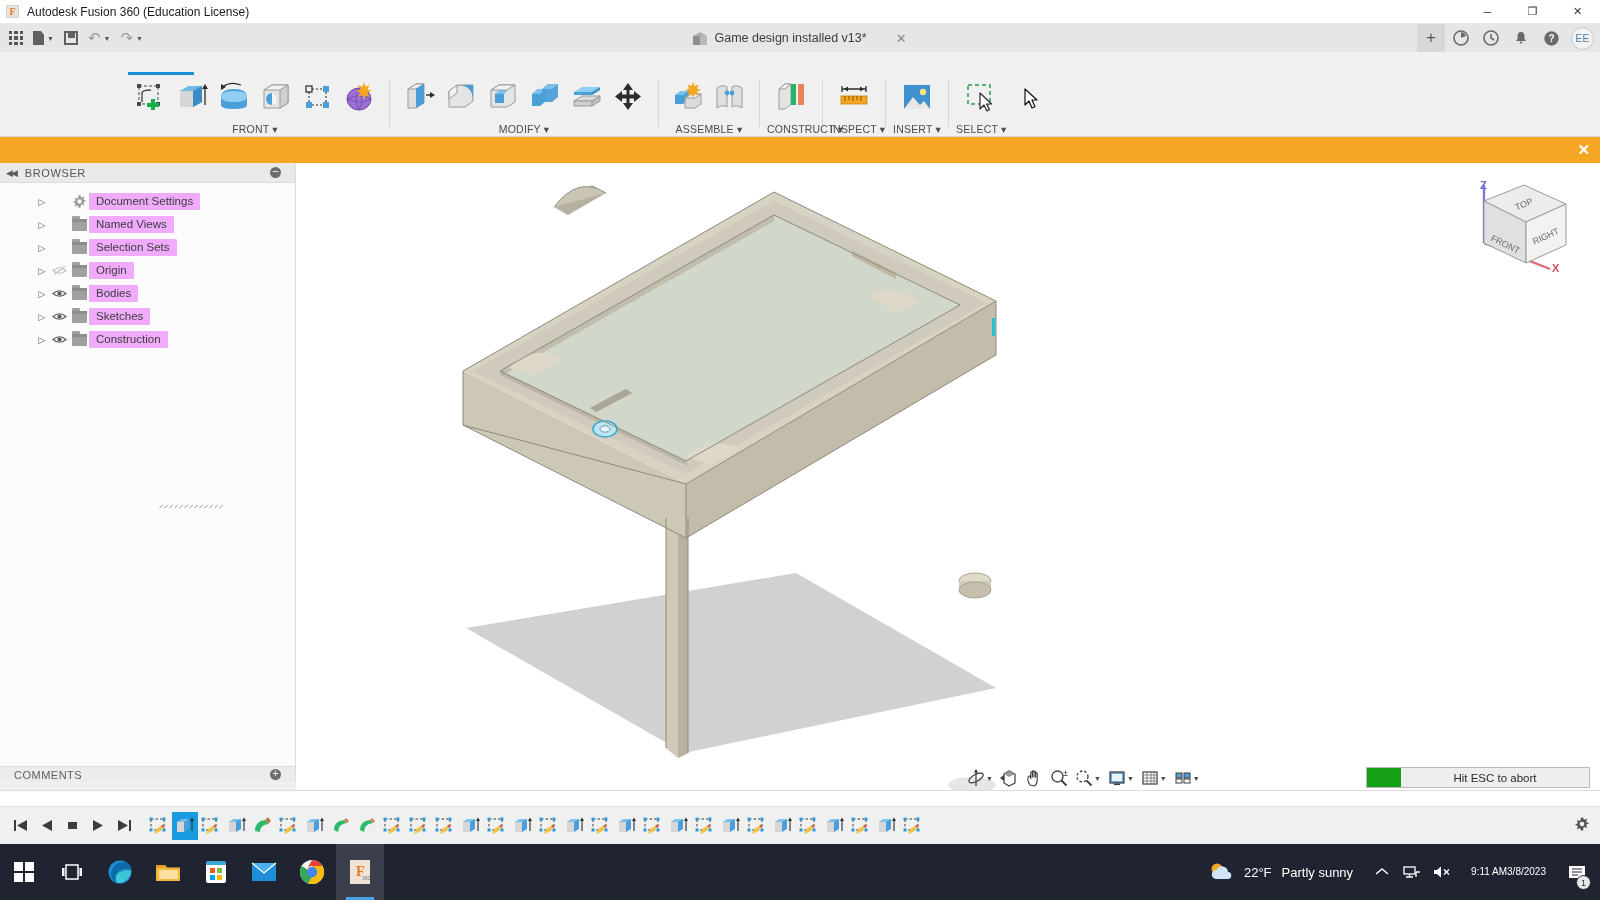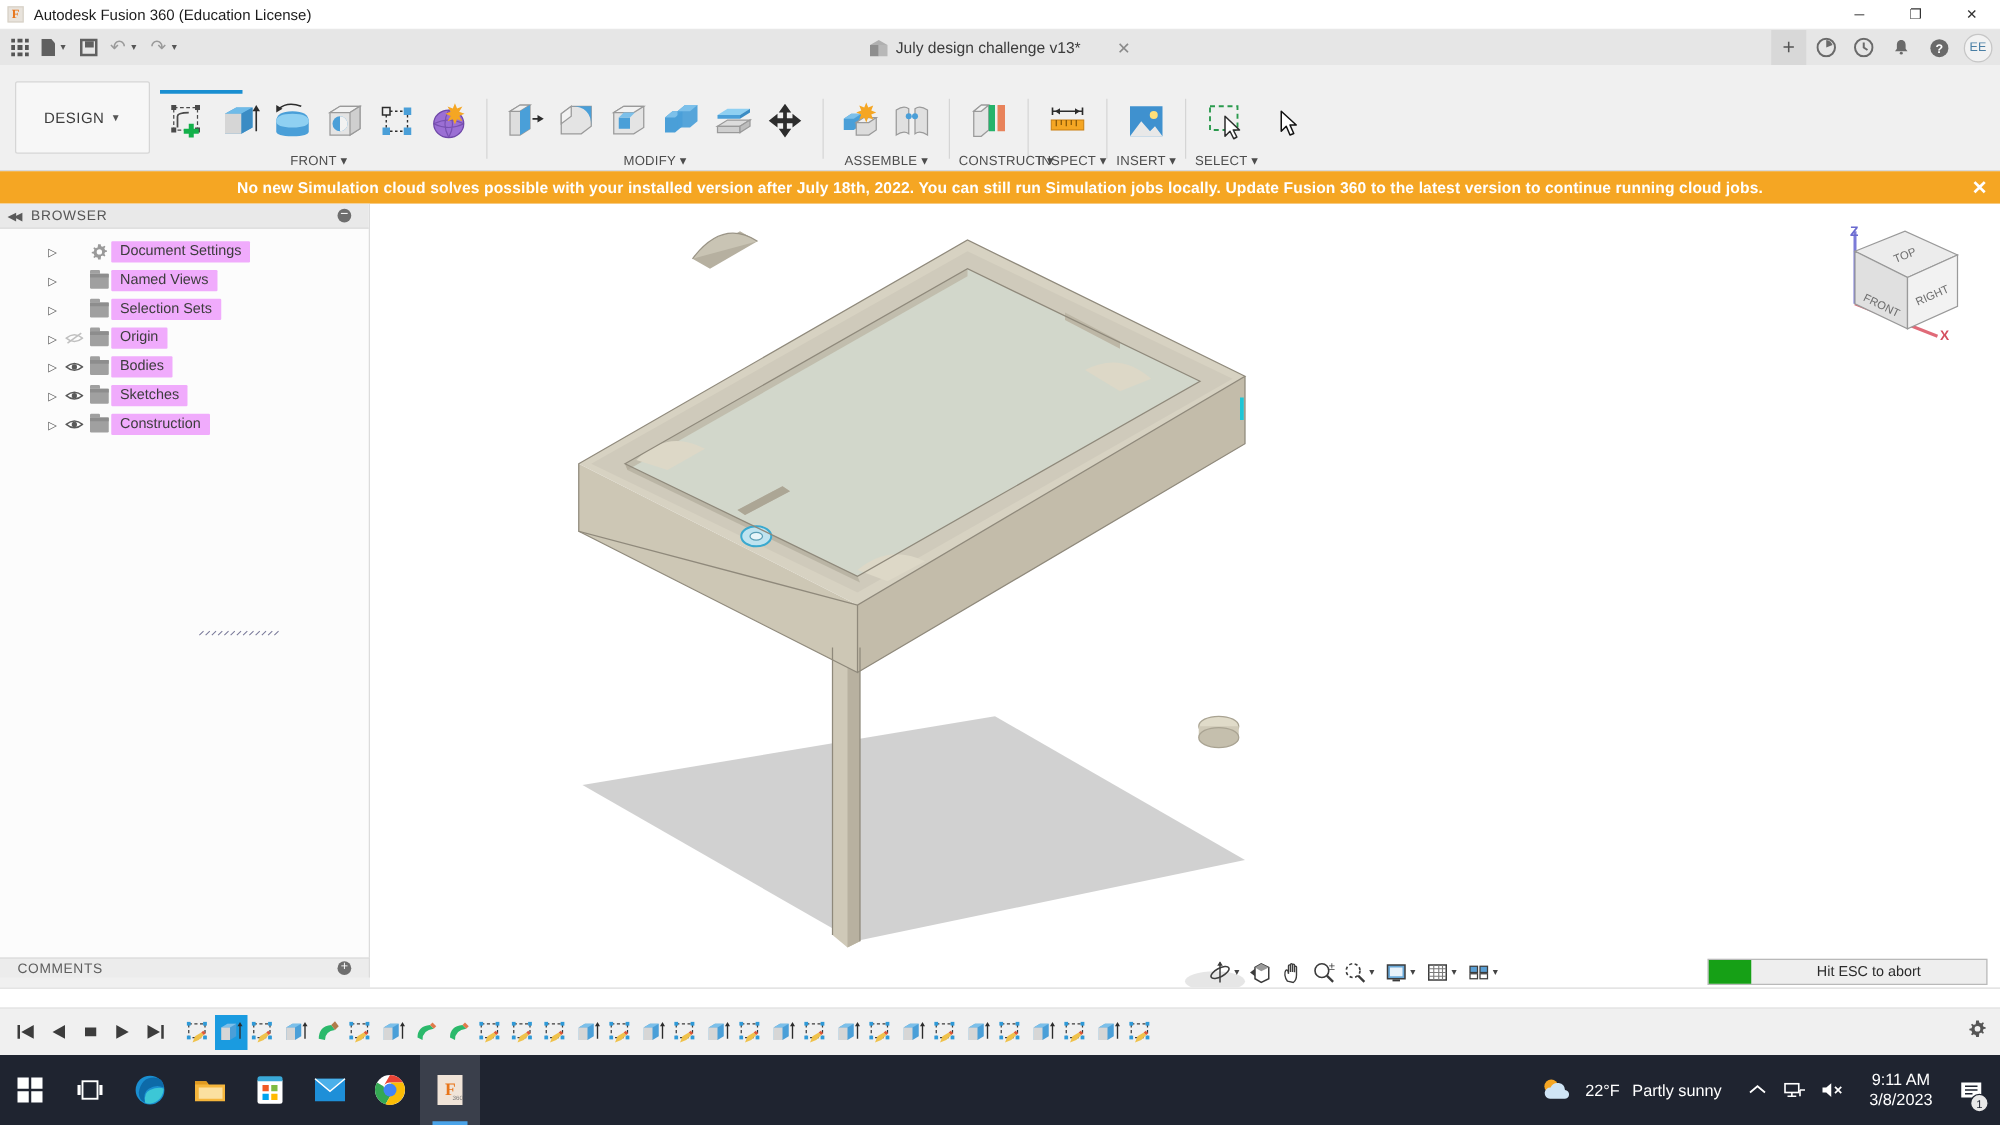--- a/index.html
+++ b/index.html
@@ -289,22 +289,22 @@
   .tb-icon.activeapp::after {
     content: ""; position: absolute; bottom: 0; left: 10px; width: 28px; height: 3px; background: #4aa3e8;
   }
   .tray {
     margin-left: auto; display: flex; align-items: center; gap: 0px; height: 56px; padding-right: 6px;
   }
   .weather { display: flex; align-items: center; gap: 10px; padding: 0 14px; }
   .weather-text { font-size: 13px; color: #fff; }
   .tray-ico { width: 30px; height: 56px; display: flex; align-items: center; justify-content: center; color: #fff; }
   .clock {
-    display: flex; flex-direction: column; align-items: center; justify-content: center;
-    padding: 0 14px; color: #fff; font-size: 13px; line-height: 16px;
+    display: flex; flex-direction: row; align-items: center; justify-content: center;
+    padding: 0 14px; color: #fff; font-size: 10px; line-height: 16px;
   }
   .notif { width: 34px; height: 56px; display: flex; align-items: center; justify-content: center; position: relative; }
   .notif-badge {
     position: absolute; right: 3px; bottom: 10px; width: 15px; height: 15px; border-radius: 50%;
     background: #e8e8e8; color: #1f2430; font-size: 9px; display: flex; align-items: center;
     justify-content: center; border: 1px solid #1f2430;
   }
 </style>
 </head>
 <body>
@@ -353,21 +353,21 @@
       </div>
     </div>
 
     <div class="qab-titlewrap">
       <div class="doctab">
         <span class="cube-ico">
           <i class="top"></i>
             <i class="lf"></i>
             <i class="rt"></i>
         </span>
-        <span class="doctab-label">July design challenge v13*</span>
+        <span class="doctab-label">Game design installed v13*</span>
         <span class="tabclose">✕</span>
       </div>
     </div>
 
     <div class="qab-right">
       <div class="qr-btn plus">+</div>
       <div class="qr-btn">
         <svg width="16" height="16" viewBox="0 0 16 16">
             <circle cx="8" cy="8" r="7" fill="none" stroke="#6a6a6a" stroke-width="1.6"></circle>
             <path d="M8 8 L8 2 A6 6 0 0 1 13 6 Z" fill="#6a6a6a"></path>
@@ -389,24 +389,20 @@
         <svg width="17" height="17" viewBox="0 0 17 17">
             <circle cx="8.5" cy="8.5" r="7.2" fill="#6a6a6a"></circle>
             <text x="8.5" y="12.4" font-size="10" font-weight="bold" fill="#fff" text-anchor="middle" font-family="Liberation Sans">?</text>
           </svg>
       </div>
       <div class="avatar">EE</div>
     </div>
   </div>
 
   <div class="ribbon">
-    <div class="design-box">
-      <span>DESIGN</span>
-      <span class="caret">▼</span>
-    </div>
 
     <div class="active-underline"></div>
 
     <div class="panelsrow">
 
       <div class="rpanel">
         <div class="row">
           <div class="btn">
             <span class="ic">
               <svg width="34" height="32" viewBox="0 0 34 32">
@@ -655,21 +651,20 @@
         </div>
         <div class="lbl">
           <span>SELECT</span> ▾
         </div>
       </div>
 
     </div>
   </div>
 
   <div class="banner">
-    <div class="banner-text">No new Simulation cloud solves possible with your installed version after July 18th, 2022. You can still run Simulation jobs locally. Update Fusion 360 to the latest version to continue running cloud jobs.</div>
     <div class="banner-close">✕</div>
   </div>
 
   <div class="browser">
     <div class="browser-hdr">
       <span class="hdr-collapse">◀◀</span>
       <span class="hdr-title">BROWSER</span>
       <span class="hdr-min">−</span>
     </div>
 

